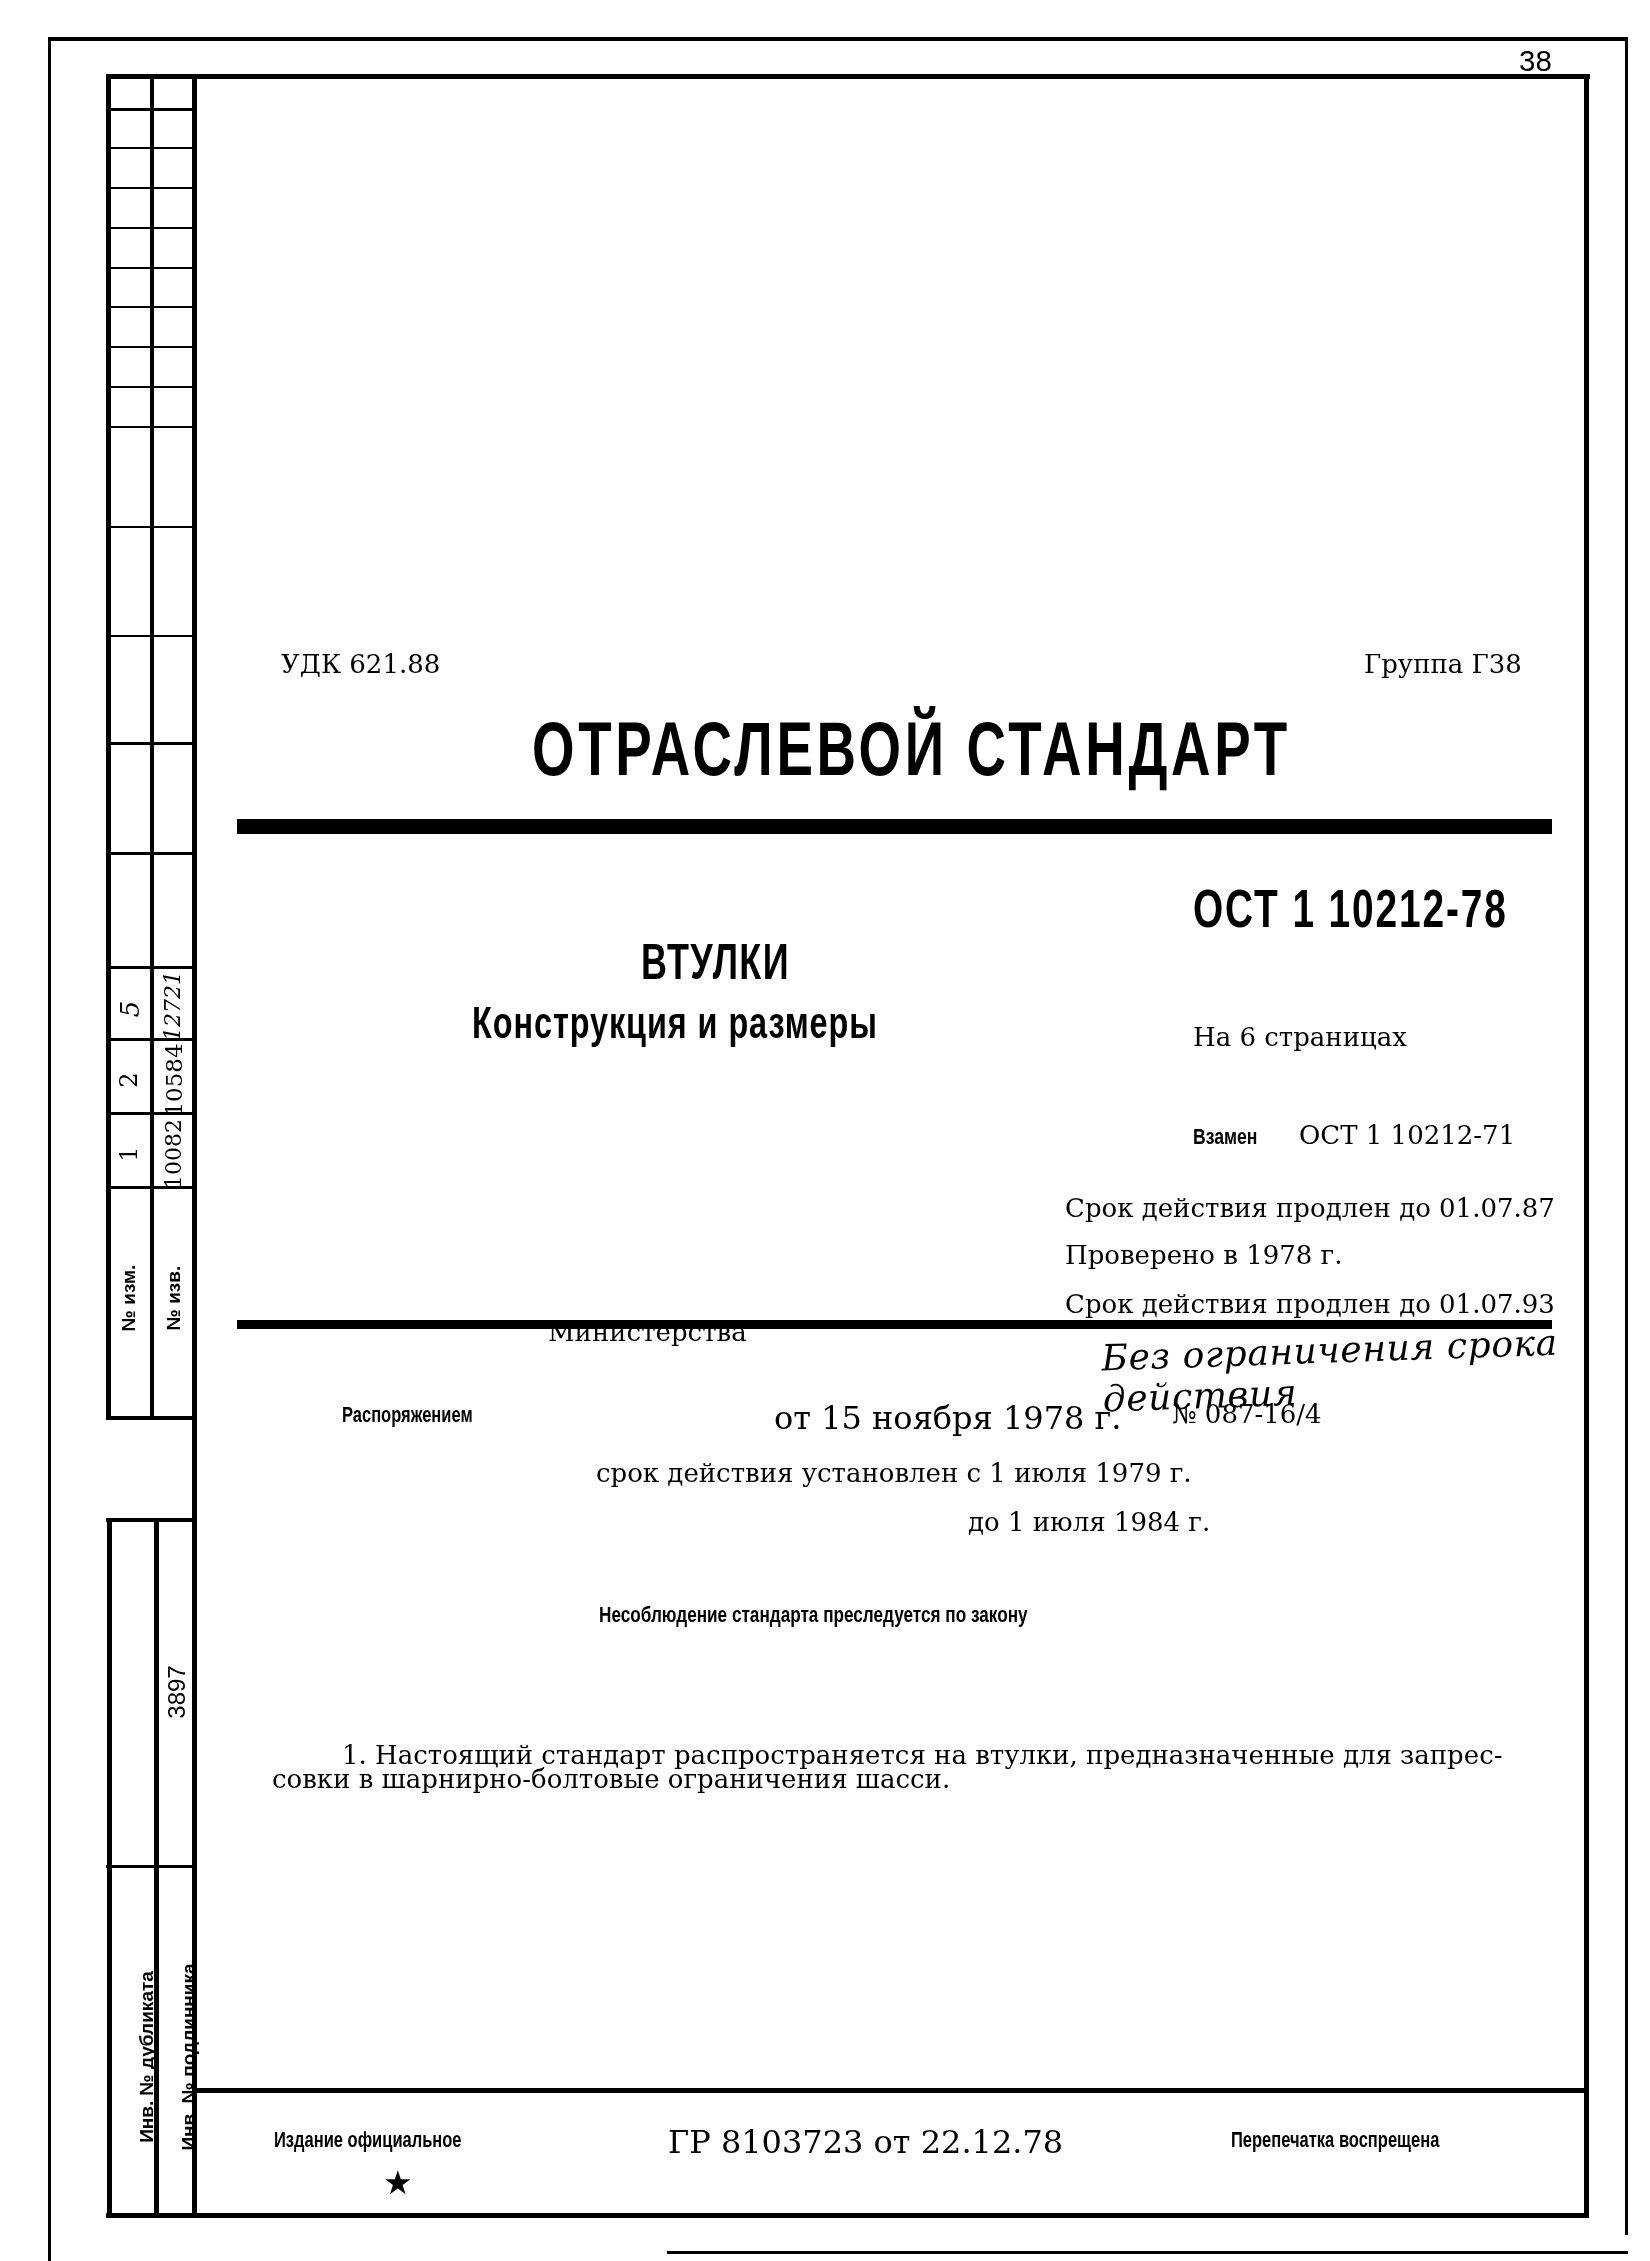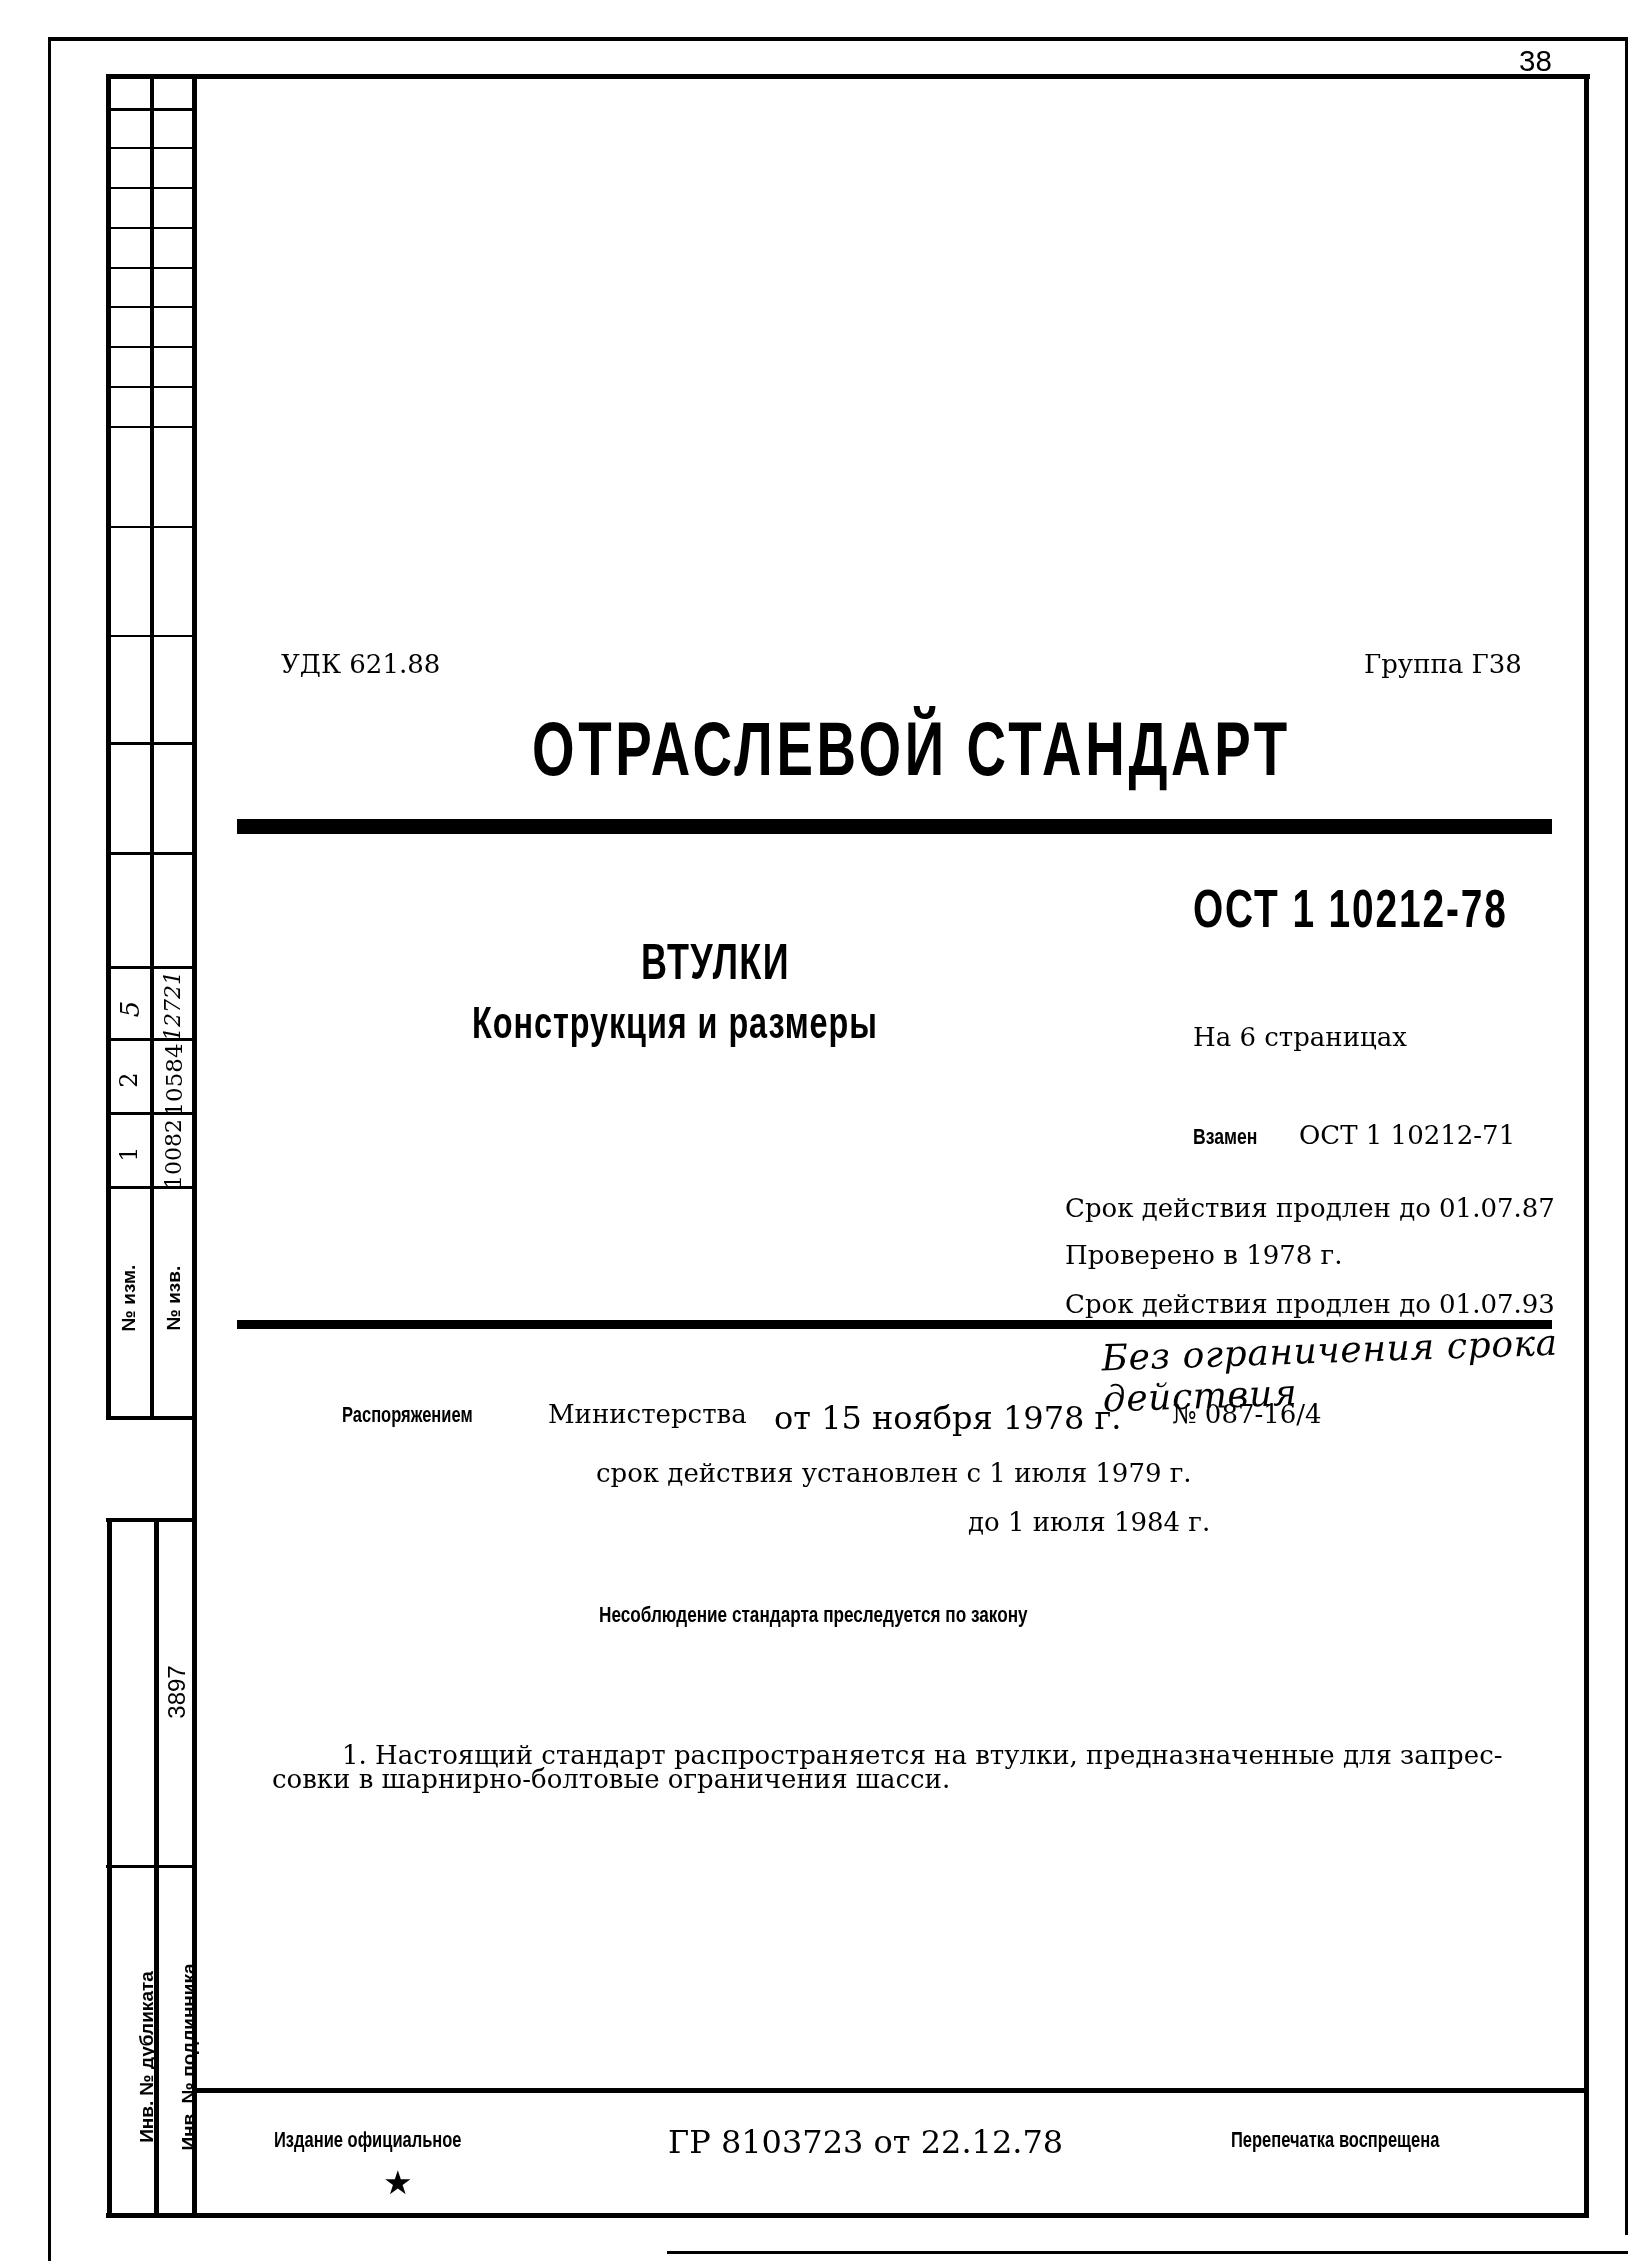--- a/index.html
+++ b/index.html
@@ -27,21 +27,21 @@
 
   .replaces-label { left: 1193px; top: 1124px; font-size: 22px; transform: scaleX(0.8); }
   .replaces-value { left: 1299px; top: 1120px; font-size: 26px; text-align: center; }
   .ext1 { left: 1065px; top: 1193px; font-size: 26px; }
   .checked { left: 1065px; top: 1240px; font-size: 26px; }
   .ext2 { left: 1065px; top: 1289px; font-size: 26px; }
 
   .handwritten { left: 1102px; top: 1328px; font-size: 36px; font-style: italic; font-family: "DejaVu Serif", serif; transform: rotate(-2deg); letter-spacing: 0.6px; }
 
   .order-label { left: 342px; top: 1402px; font-size: 22px; transform: scaleX(0.75); }
-  .order-ministry { left: 548px; top: 1399px; font-size: 26px; }
+  .order-ministry { left: 548px; top: 1317px; font-size: 26px; }
   .order-date { left: 774px; top: 1399px; font-size: 32px; }
   .order-number { left: 1172px; top: 1399px; font-size: 26px; }
 
   .validity-from { left: 596px; top: 1458px; font-size: 26px; }
   .validity-to { left: 968px; top: 1507px; font-size: 26px; }
 
   .law-notice { left: 599px; top: 1602px; font-size: 22px; transform: scaleX(0.78); }
 
   .para-line1 { left: 342px; top: 1716px; font-size: 26px; margin-top: 24px; }
   .para-line2 { left: 272px; top: 1764px; font-size: 26px; }

